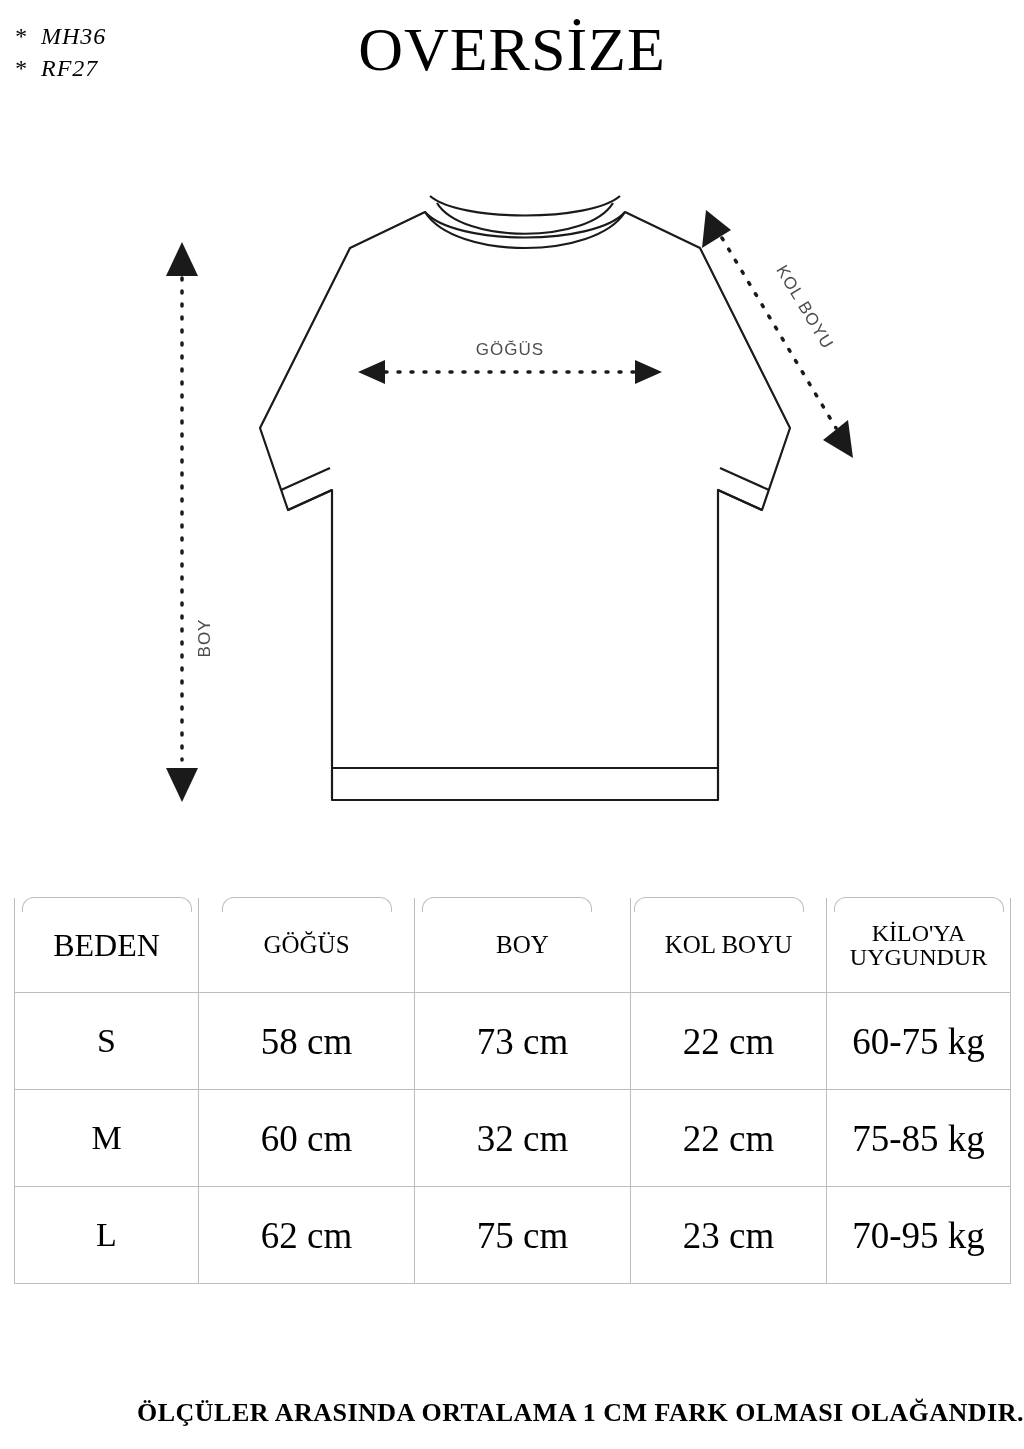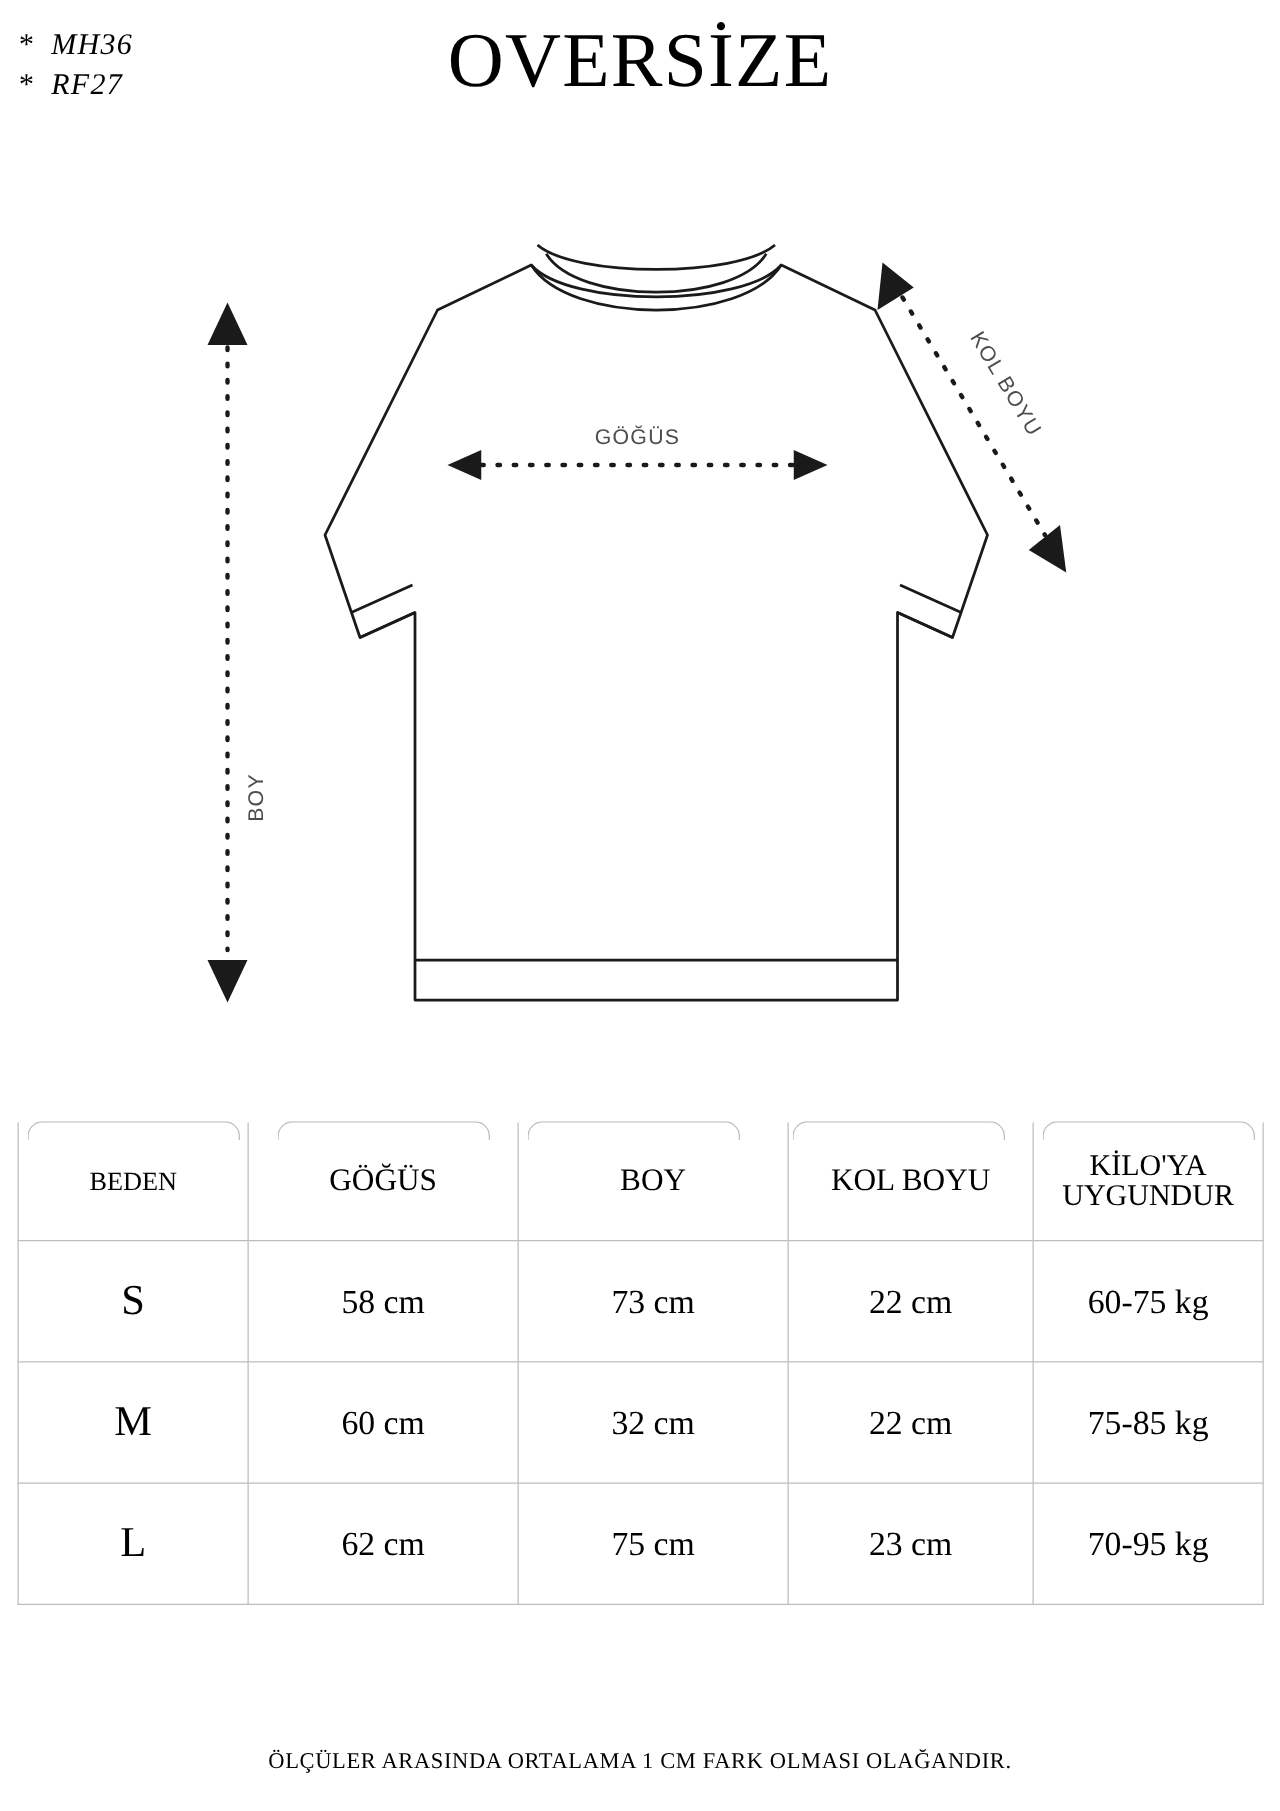--- a/index.html
+++ b/index.html
@@ -60,42 +60,43 @@
     text-align: center;
     vertical-align: middle;
     font-family: "Liberation Serif", serif;
     font-weight: normal;
   }
   table.size-table thead th {
     height: 92px;
     font-size: 25px;
     border-top: none;
   }
-  table.size-table thead th.hdr-beden { font-size: 21px; }
+  table.size-table thead th.hdr-beden { font-size: 32px; }
   table.size-table thead th.hdr-kilo { font-size: 24px; line-height: 24px; }
-  table.size-table tbody td { height: 94px; font-size: 27px; }
+  table.size-table tbody td { height: 94px; font-size: 37px; }
   table.size-table tbody td.size-cell { font-size: 34px; }
   .tab-top {
     position: absolute;
     top: -1px;
     height: 14px;
     border: 1px solid #bdbdbd;
     border-bottom: none;
     border-radius: 12px 12px 0 0;
     background: #fff;
   }
   .footnote {
     position: absolute;
     left: 0;
     right: 0;
     top: 1398px;
-    text-align: center;
-    font-family: "Liberation Serif", serif;
-    font-size: 18px;
+    text-align: right;
+    font-family: "Liberation Serif", serif;
+    font-size: 26px;
     letter-spacing: 0.5px;
+    font-weight: bold;
   }
   .shirt-label {
     font-family: "Liberation Sans", sans-serif;
     font-size: 17px;
     fill: #4d4d4d;
     letter-spacing: 1px;
   }
 </style>
 </head>
 <body>

